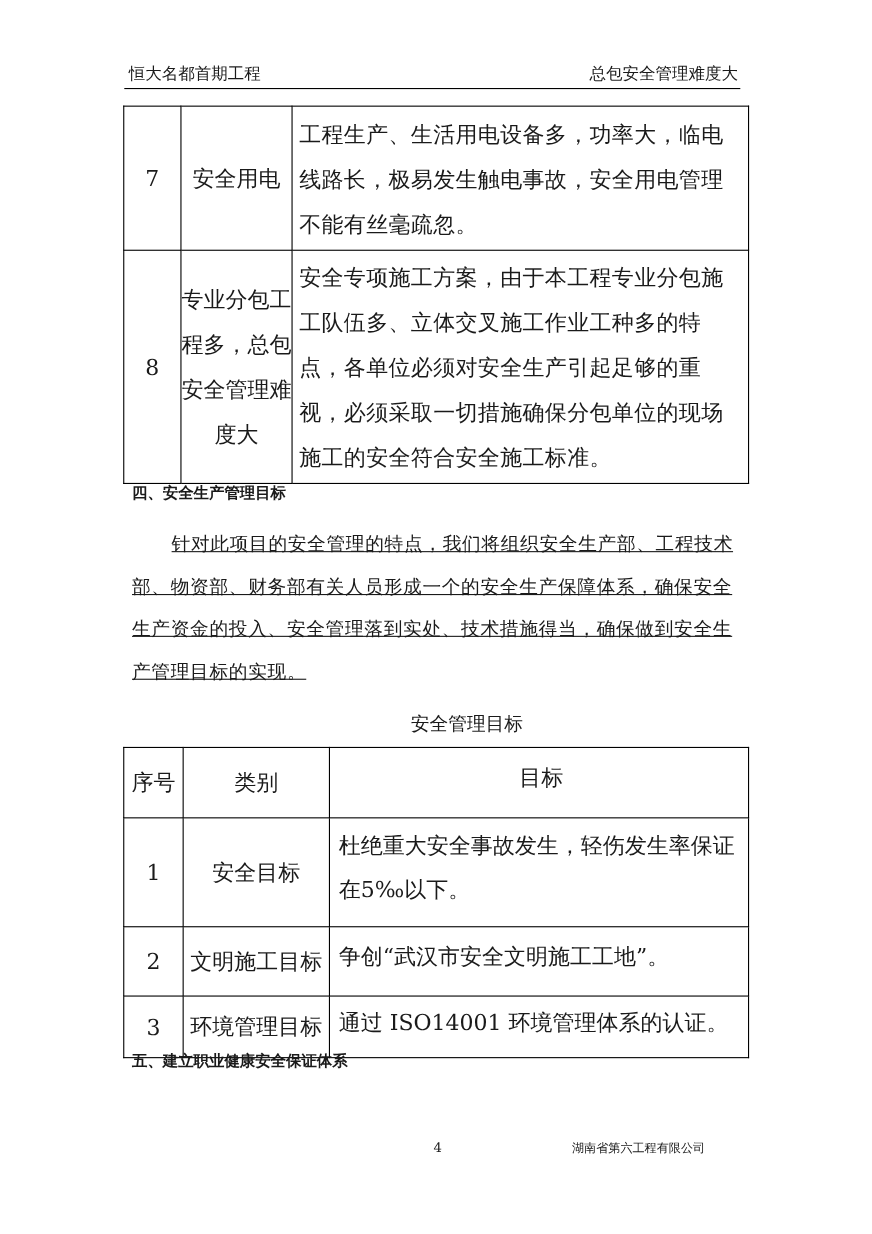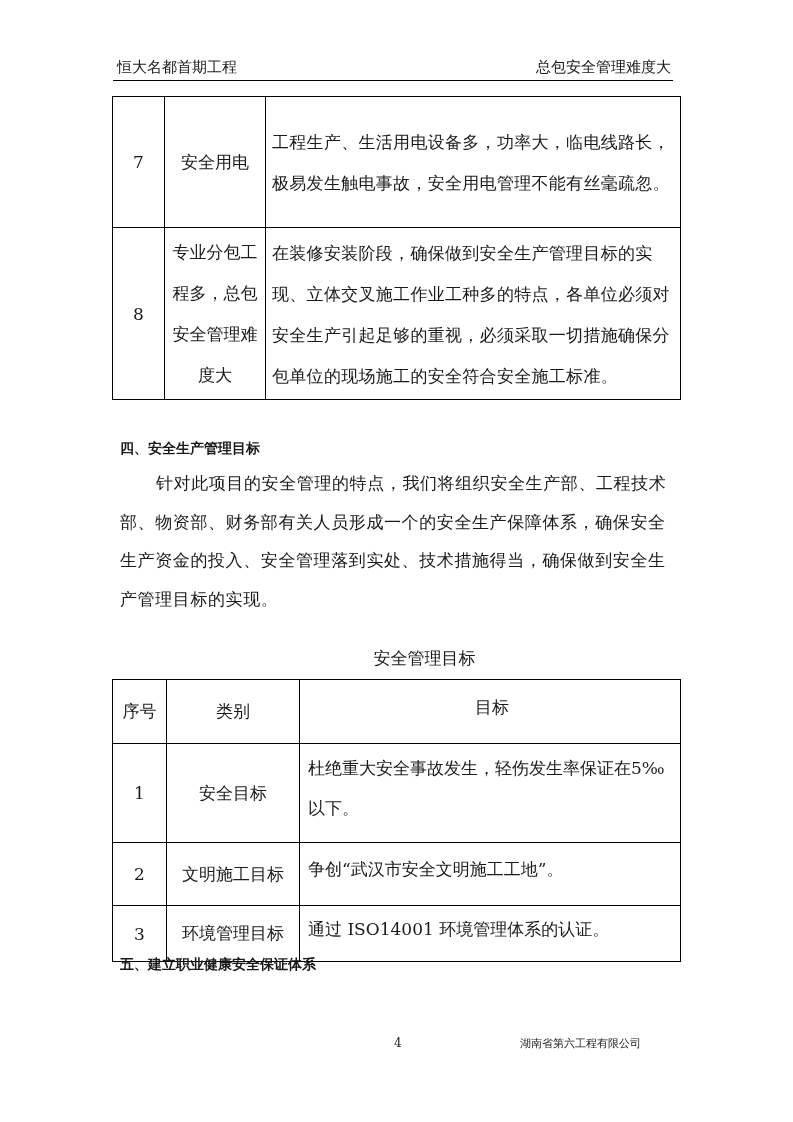--- a/index.html
+++ b/index.html
@@ -3,33 +3,33 @@
 <meta charset="utf-8">
 <style>
   html, body { margin: 0; padding: 0; background: #ffffff; }
   body { width: 793px; height: 1122px; position: relative; overflow: hidden;
          font-family: "DejaVu Serif", "Liberation Serif", serif; color: #1a1a1a; }
   .header { position: absolute; left: 113px; top: 56px; width: 560px; height: 24px;
             border-bottom: 1.5px solid #000; font-size: 15px; }
   .header .left { position: absolute; left: 4px; top: 2px; }
   .header .right { position: absolute; right: 2px; top: 2px; }
   table { border-collapse: collapse; position: absolute; table-layout: fixed; }
-  td { border: 1.5px solid #000; padding: 0; font-size: 17px; vertical-align: middle; }
+  td { border: 1.5px solid #000; padding: 0; font-size: 20px; vertical-align: middle; }
   .t1 { left: 112px; top: 96px; width: 569px; }
   .t1 td.c0 { width: 51px; text-align: center; }
   .t1 td.c1 { width: 100px; text-align: center; line-height: 41px; }
   .t1 td.c2 { line-height: 41px; padding: 4px 4px 2px 6px; letter-spacing: 0.3px; }
   .t1 tr.r7 td { height: 124px; }
   .t1 tr.r8 td { height: 165px; }
   h2 { position: absolute; margin: 0; font-size: 14px; font-weight: bold;
        font-family: "DejaVu Sans", "Liberation Sans", sans-serif; }
   .h4 { left: 120px; top: 440px; }
   .h5 { left: 120px; top: 956px; }
-  .para { position: absolute; left: 120px; top: 464px; width: 555px; font-size: 17px;
-          line-height: 38.5px; text-indent: 36px; letter-spacing: 0.6px; }
+  .para { position: absolute; left: 120px; top: 476px; width: 555px; font-size: 17px;
+          line-height: 38.5px; text-indent: 36px; letter-spacing: 0.6px; text-decoration: underline; }
   .caption { position: absolute; left: 0; width: 793px; top: 647px; text-align: center; font-size: 17px; margin-left: 28px; }
   .t2 { left: 112px; top: 679px; width: 569px; }
   .t2 td.c0 { width: 53px; text-align: center; }
   .t2 td.c1 { width: 132px; text-align: center; }
   .t2 td.c2 { padding: 2px 4px 12px 8px; line-height: 40px; }
   .t2 tr.hdr td { height: 49px; }
   .t2 tr.hdr td.c2 { text-align: center; }
   .t2 tr.r1 td { height: 84px; }
   .t2 tr.r2 td { height: 48px; }
   .t2 tr.r3 td { height: 41px; }
@@ -47,21 +47,21 @@
 <table class="t1">
   <tbody>
       <tr class="r7">
     <td class="c0">7</td>
     <td class="c1">安全用电</td>
     <td class="c2">工程生产、生活用电设备多，功率大，临电线路长，极易发生触电事故，安全用电管理不能有丝毫疏忽。</td>
   </tr>
   <tr class="r8">
     <td class="c0">8</td>
     <td class="c1">专业分包工程多，总包安全管理难度大</td>
-    <td class="c2">在装修安装阶段，确保做到安全生产管理目标的实现、立体交叉施工作业工种多的特点，各单位必须对安全生产引起足够的重视，必须采取一切措施确保分包单位的现场施工的安全符合安全施工标准。</td>
+    <td class="c2">安全专项施工方案，由于本工程专业分包施工队伍多、立体交叉施工作业工种多的特点，各单位必须对安全生产引起足够的重视，必须采取一切措施确保分包单位的现场施工的安全符合安全施工标准。</td>
   </tr>
 </tbody>
   </table>
 
 <h2 class="h4">四、安全生产管理目标</h2>
 <div class="para">针对此项目的安全管理的特点，我们将组织安全生产部、工程技术部、物资部、财务部有关人员形成一个的安全生产保障体系，确保安全生产资金的投入、安全管理落到实处、技术措施得当，确保做到安全生产管理目标的实现。</div>
 
 <div class="caption">安全管理目标</div>
 
 <table class="t2">

